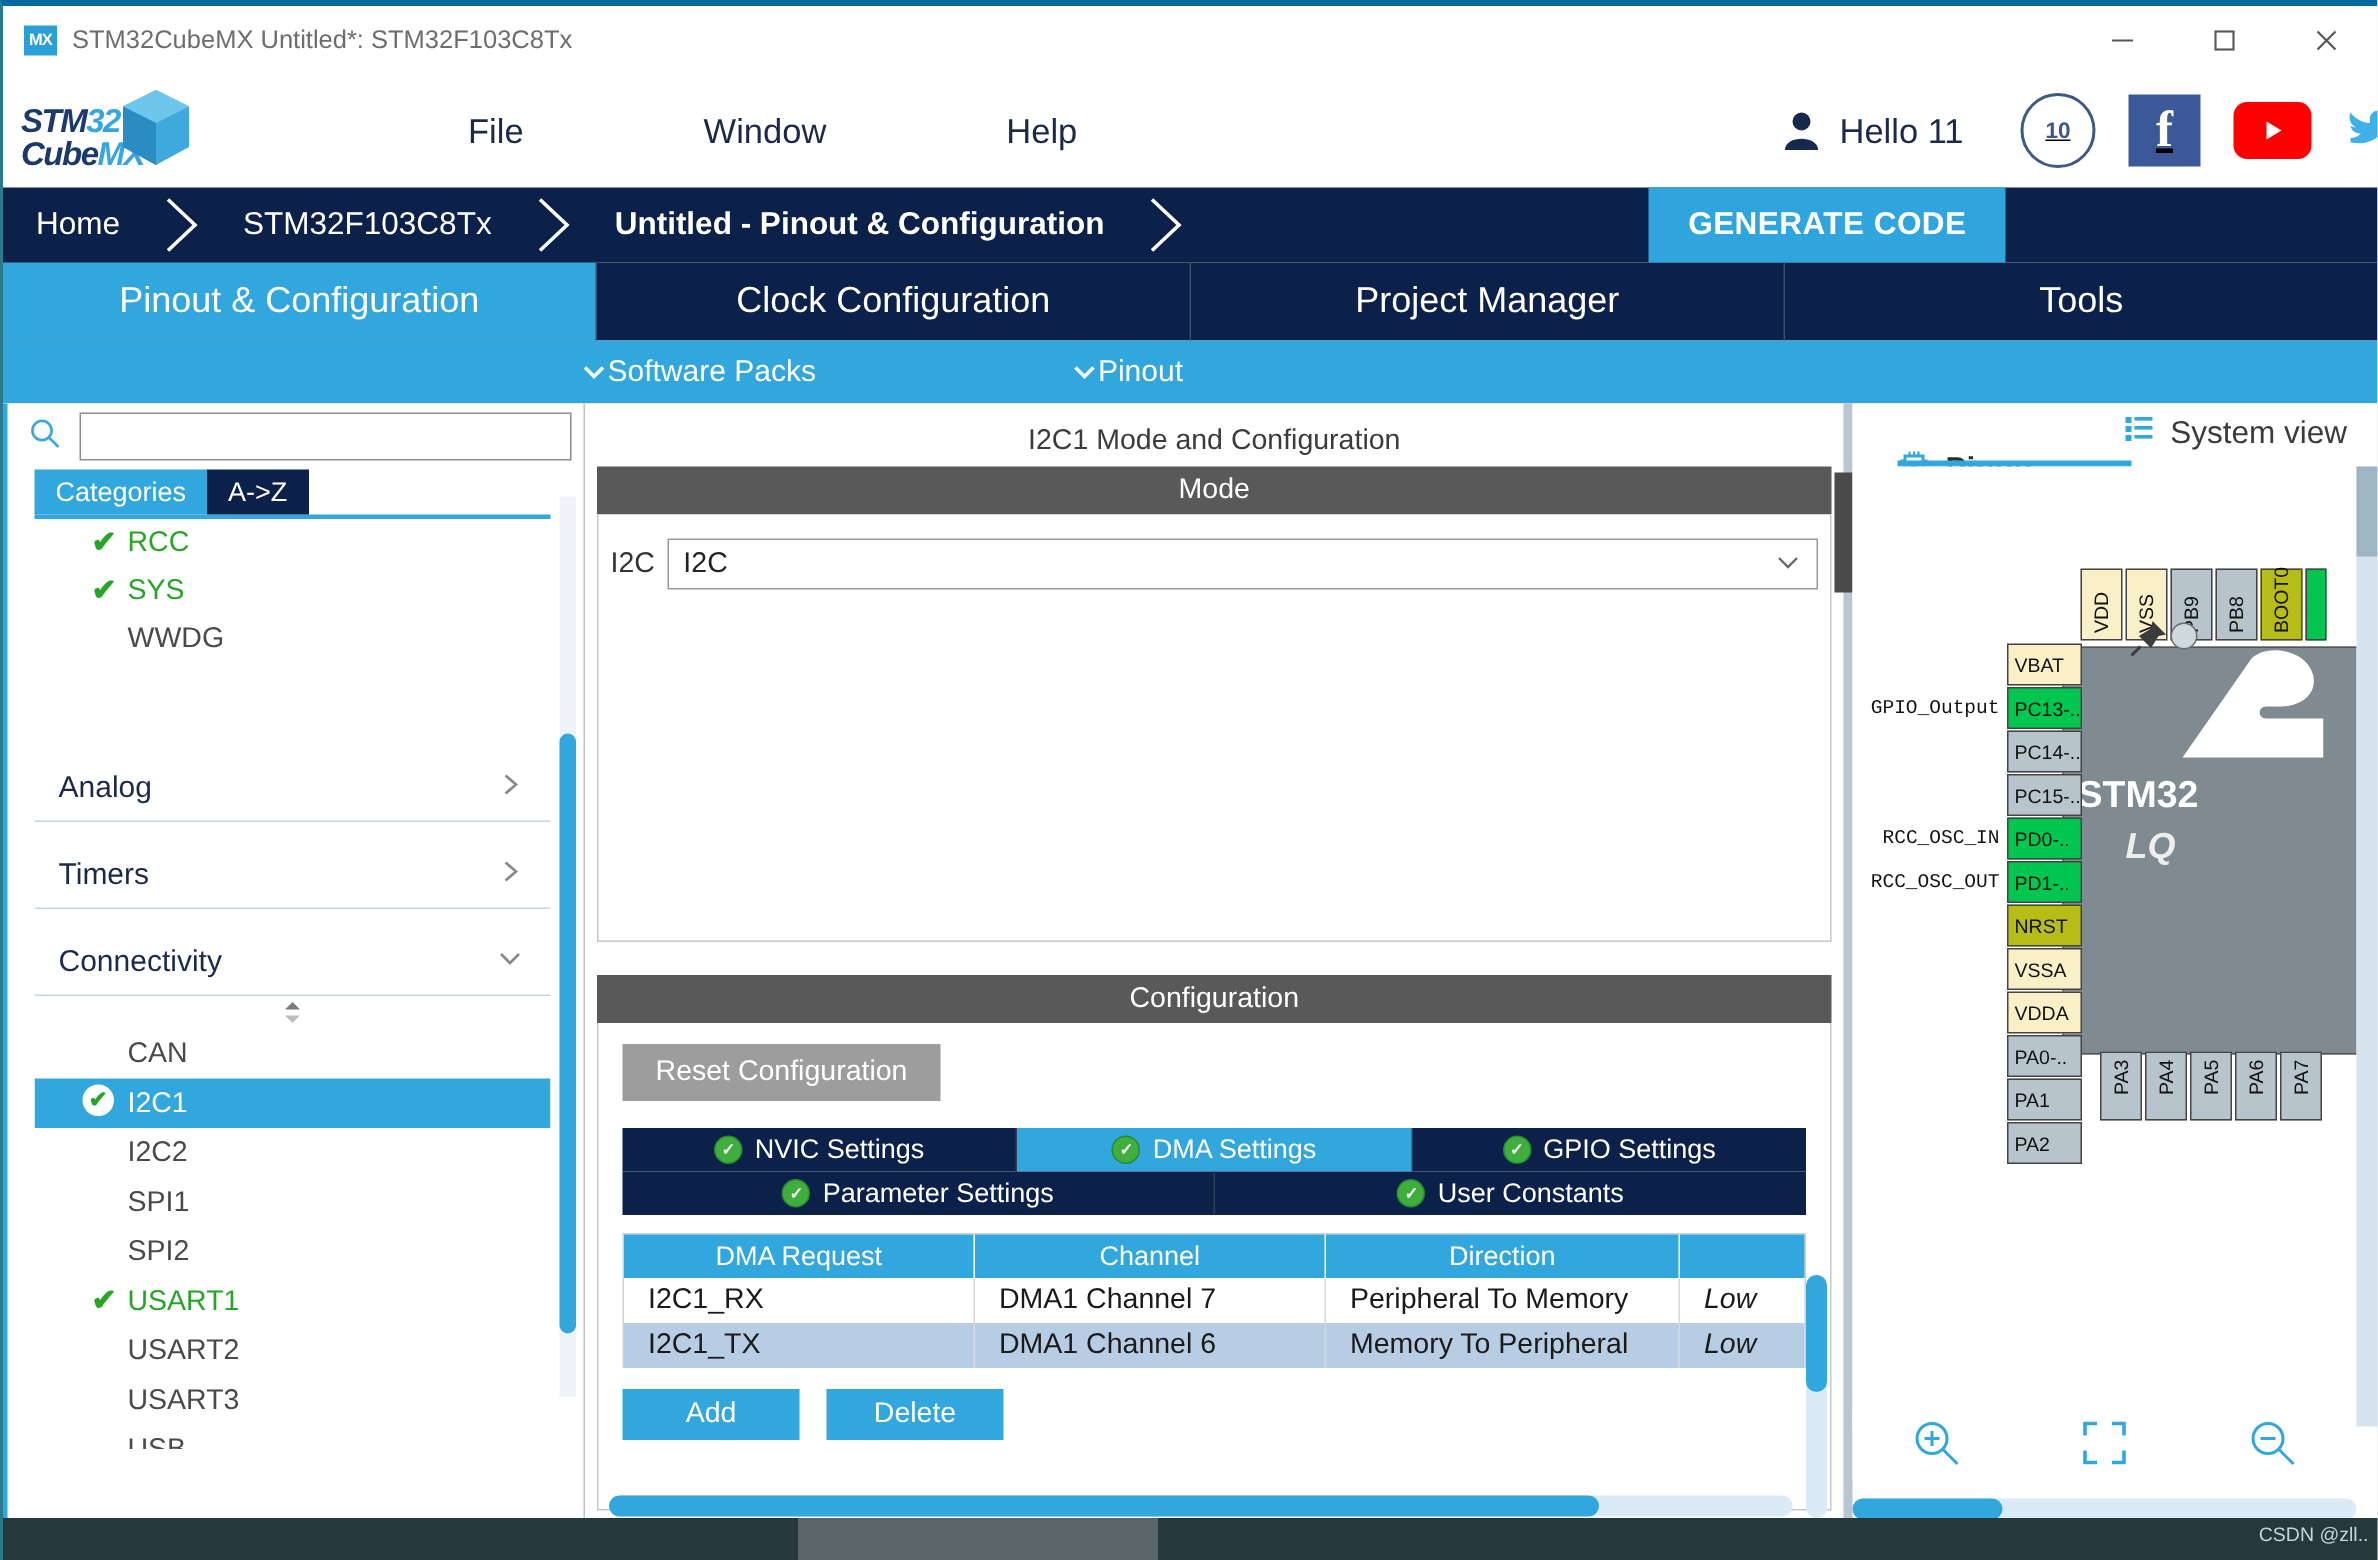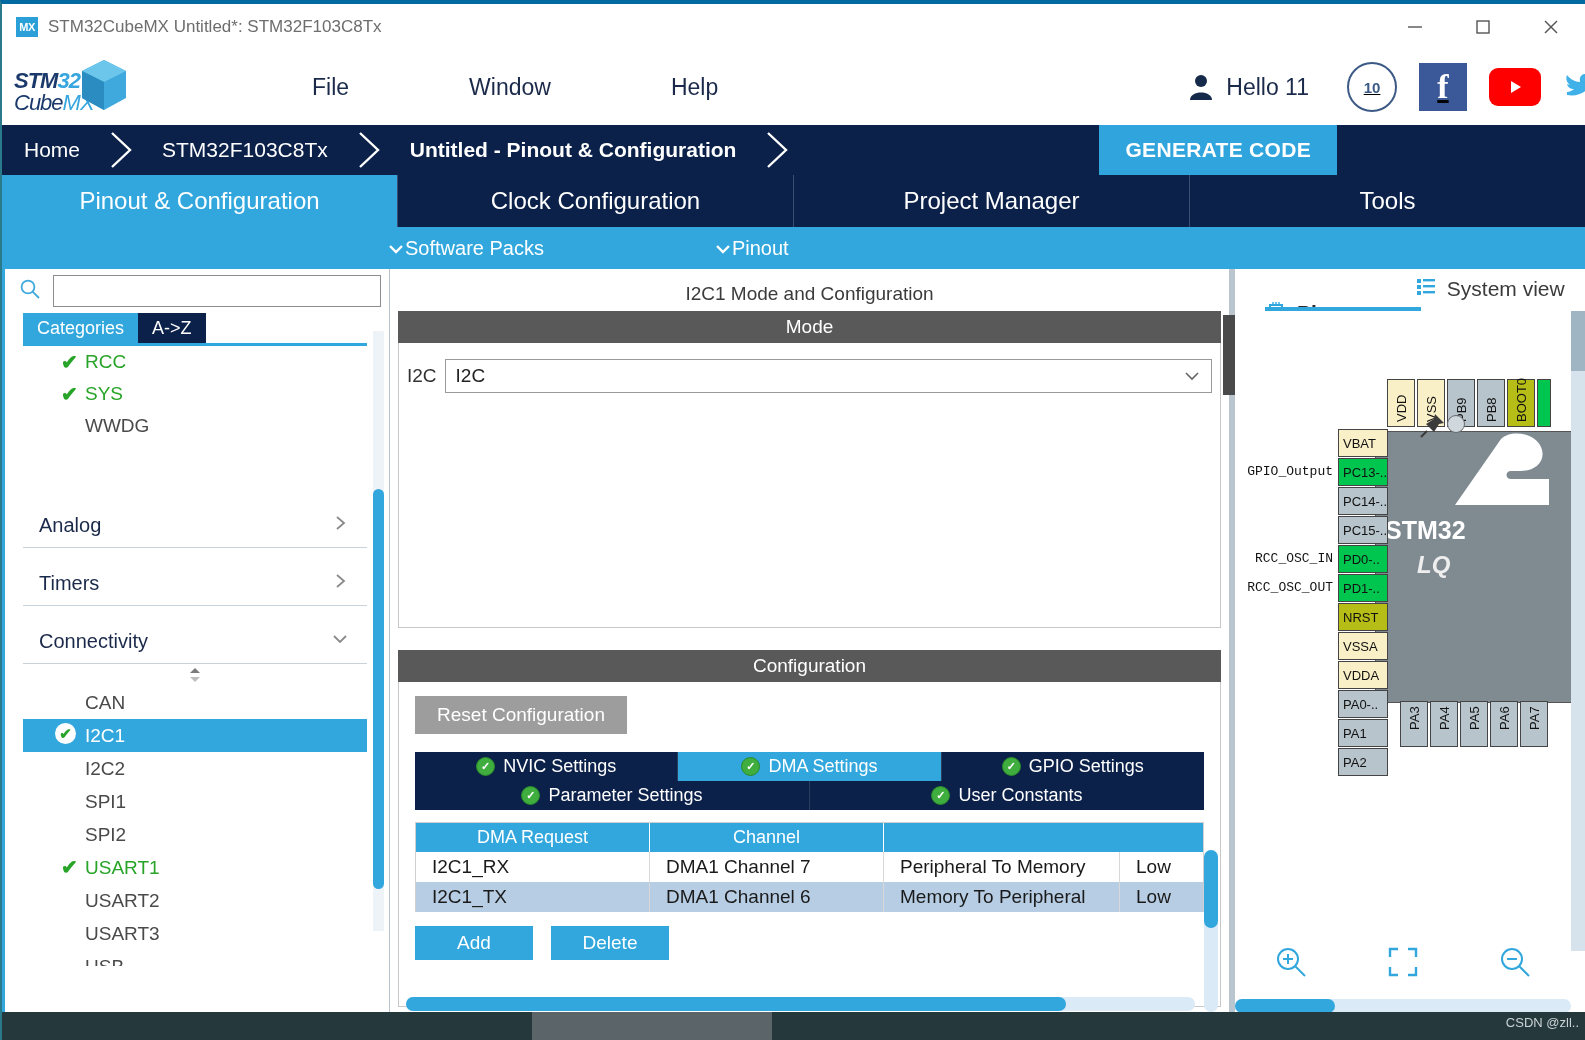--- a/index.html
+++ b/index.html
@@ -19,21 +19,21 @@
   .title-text{margin-left:10px;font-size:17px;color:#6d6d6d;}
   .winbtns{position:absolute;right:0;top:0;height:45px;display:flex;align-items:center;}
   .winbtn{width:68px;height:45px;display:flex;align-items:center;justify-content:center;color:#555;}
   .winbtn svg{display:block;}
 
   
   .menubar{height:76px;display:flex;align-items:center;background:#fff;position:relative;}
   .logo{margin-left:10px;width:120px;height:62px;position:relative;}
   .logo .stm32{position:absolute;left:2px;top:12px;font-size:22px;font-weight:bold;font-style:italic;color:#1b3a6b;letter-spacing:-1px;}
   .logo .stm32 span{color:#37a6de;}
-  .logo .cubemx{position:absolute;left:2px;top:34px;font-size:22px;font-weight:normal;font-style:italic;color:#1b3a6b;letter-spacing:-1px;}
+  .logo .cubemx{position:absolute;left:2px;top:34px;font-size:22px;font-weight:bold;font-style:italic;color:#1b3a6b;letter-spacing:-1px;}
   .logo .cubemx span{color:#37a6de;}
   .logo .cube{position:absolute;left:68px;top:2px;}
   .menu-items{display:flex;align-items:center;margin-left:120px;}
   .menu-item{font-size:23px;color:#1b2a4a;padding:0 60px;cursor:default;}
   .user-area{position:absolute;right:0;top:0;height:76px;display:flex;align-items:center;}
   .user-box{display:flex;align-items:center;margin-right:38px;}
   .user-name{font-size:23px;color:#1b2a4a;margin-left:12px;}
   .social{display:flex;align-items:center;gap:22px;margin-right:0px;text-decoration:underline;}
   .badge10{width:46px;height:46px;border-radius:50%;border:2px solid #3c5a85;color:#3c5a85;
            display:flex;align-items:center;justify-content:center;font-size:15px;font-weight:bold;
@@ -117,21 +117,21 @@
   .gtick{width:17px;height:17px;border-radius:50%;background:#3fae3f;border:1px solid #2a8a2a;
          display:inline-flex;align-items:center;justify-content:center;color:#fff;font-size:11px;font-weight:bold;}
   .dma-table{margin-top:12px;border:1px solid #d0d0d0;border-bottom:none;}
   .dma-head{display:flex;height:29px;background:#31a7dd;}
   .dma-head div{color:#fff;font-size:18px;display:flex;align-items:center;justify-content:center;
                 border-right:1px solid #fff;box-sizing:border-box;}
   .dma-row{display:flex;height:30px;align-items:center;}
   .dma-row.alt{background:#b7cde3;}
   .dma-row div{font-size:19px;color:#1a1a1a;padding-left:16px;box-sizing:border-box;
                border-right:1px solid #d8d8d8;height:30px;display:flex;align-items:center;}
-  .col1{width:234px;}.col2{width:234px;}.col3{width:236px;}.col4{flex:1;}
+  .col1{width:234px;}.col2{width:234px;}.col3{width:236px;}.col4{flex:1;font-style:italic;}
   .addrow{margin-top:14px;display:flex;gap:18px;}
   .smbtn{width:118px;height:34px;background:#31a7dd;color:#fff;font-size:19px;
          display:flex;align-items:center;justify-content:center;}
   .cvscroll{position:absolute;right:2px;top:168px;width:14px;height:162px;background:#daeaf7;border-radius:7px;}
   .cvscroll .thumb{position:absolute;left:0;top:0;width:14px;height:78px;background:#31a7dd;border-radius:7px;}
   .chscroll{position:absolute;left:8px;bottom:2px;height:14px;width:660px;background:#31a7dd;border-radius:7px;}
   .chtrack{position:absolute;left:8px;bottom:2px;height:14px;right:26px;background:#daeaf7;border-radius:7px;}
 
   
   .right{width:356px;background:#b9c6cf;position:relative;box-sizing:border-box;}
@@ -433,20 +433,21 @@
                 <span class="gtick">✓</span>
                 <span>User Constants</span>
               </div>
             </div>
           </div>
 
           <div class="dma-table">
             <div class="dma-head">
               <div class="col1">DMA Request</div>
               <div class="col2">Channel</div>
+              <div class="col3">Direction</div>
               <div class="col4" style="border-right:none"></div>
             </div>
             <div class="dma-row">
               <div class="col1">I2C1_RX</div>
               <div class="col2">DMA1 Channel 7</div>
               <div class="col3">Peripheral To Memory</div>
               <div class="col4" style="border-right:none">Low</div>
             </div>
             <div class="dma-row alt">
               <div class="col1">I2C1_TX</div>

